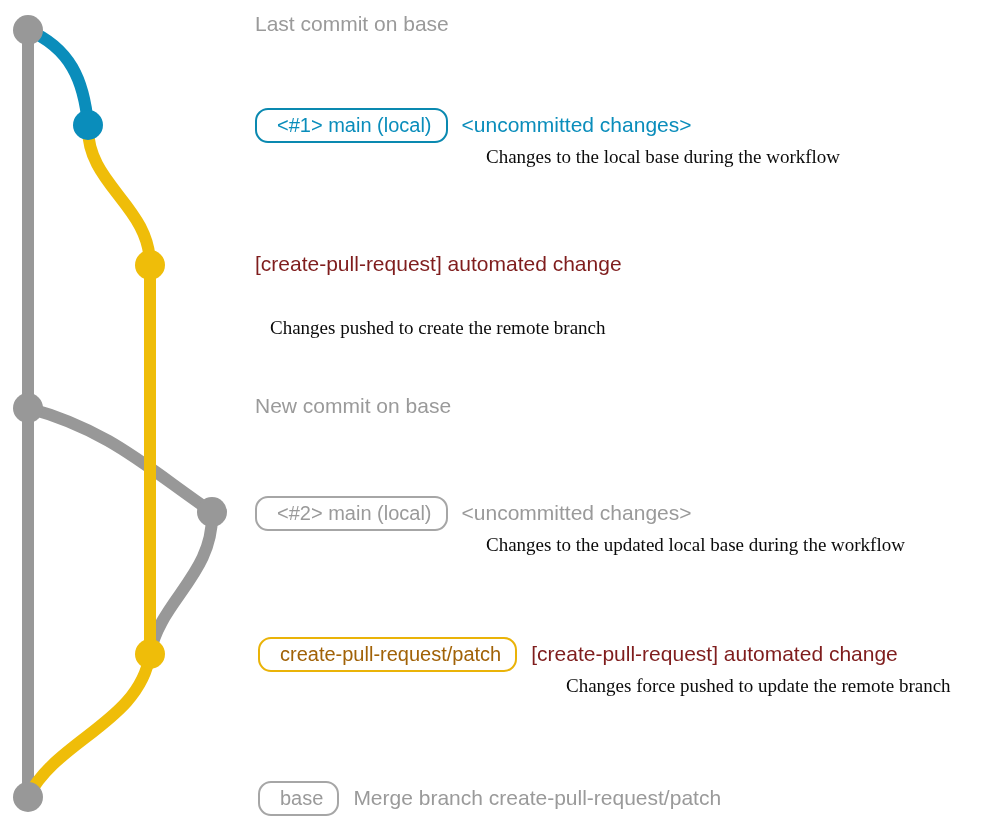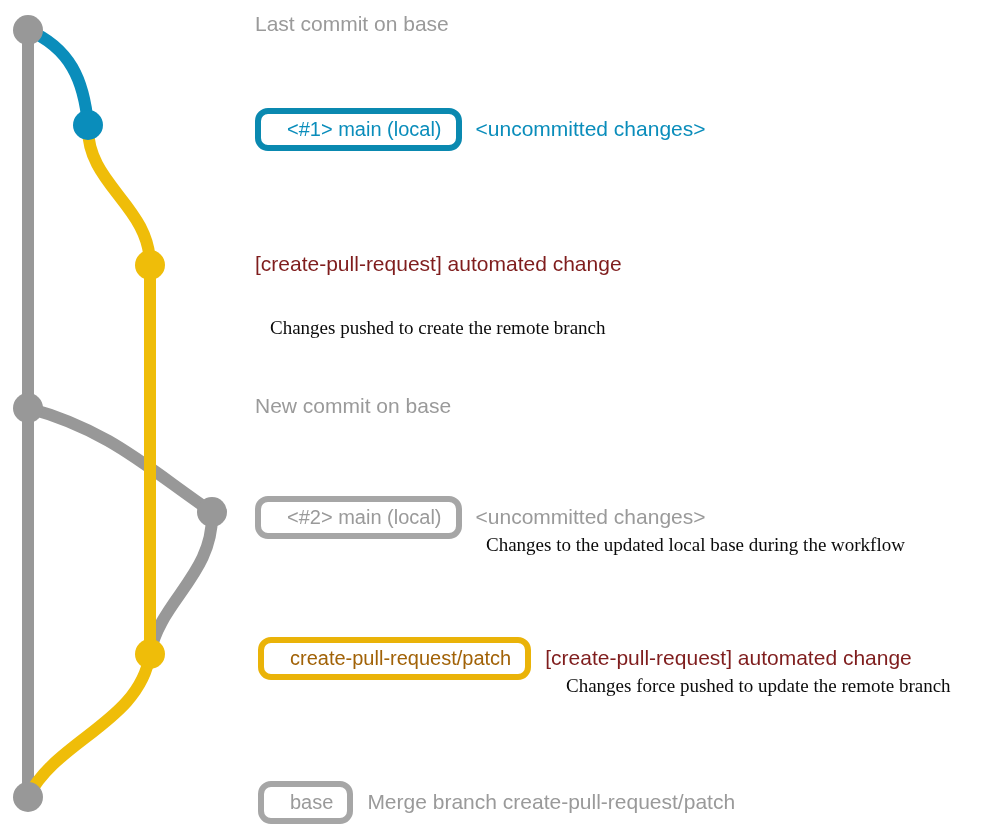--- a/index.html
+++ b/index.html
@@ -35,23 +35,23 @@
   .row {
     position: absolute;
     display: flex;
     align-items: baseline;
   }
 
   .pill {
     display: inline-flex;
     align-items: center;
     justify-content: center;
-    border: 6px solid #3b82f6;
+    border: 2px solid #3b82f6;
     border-radius: 13px;
-    padding: 4px 14px 5px 26px;
+    padding: 4px 14px 5px 20px;
     font-size: 20px;
     line-height: 1.12;
     box-sizing: border-box;
     white-space: nowrap;
   }
   .pill.blue   { border-color: #0a89b0; color: #0a8dbb; }
   .pill.gray   { border-color: #a6a6a6; color: #9a9a9a; }
   .pill.yellow { border-color: #eab308; color: #a16207; }
 
   .subject {
@@ -110,20 +110,21 @@
 
   <div class="row" style="left:255px; top:12px;">
     <span class="subject gray">Last commit on base</span>
   </div>
 
   <div class="row" style="left:255px; top:108px;">
     <span class="pill blue">&lt;#1&gt; main (local)</span>
     <span class="pill-gap"></span>
     <span class="subject blue">&lt;uncommitted changes&gt;</span>
   </div>
+  <div class="detail" style="left:486px; top:146px;">Changes to the local base during the workflow</div>
 
   <div class="row" style="left:255px; top:252px;">
     <span class="subject yellow">[create-pull-request] automated change</span>
   </div>
   <div class="detail" style="left:270px; top:289px;margin-top:28px;">Changes pushed to create the remote branch</div>
 
   <div class="row" style="left:255px; top:394px;">
     <span class="subject gray">New commit on base</span>
   </div>
 

